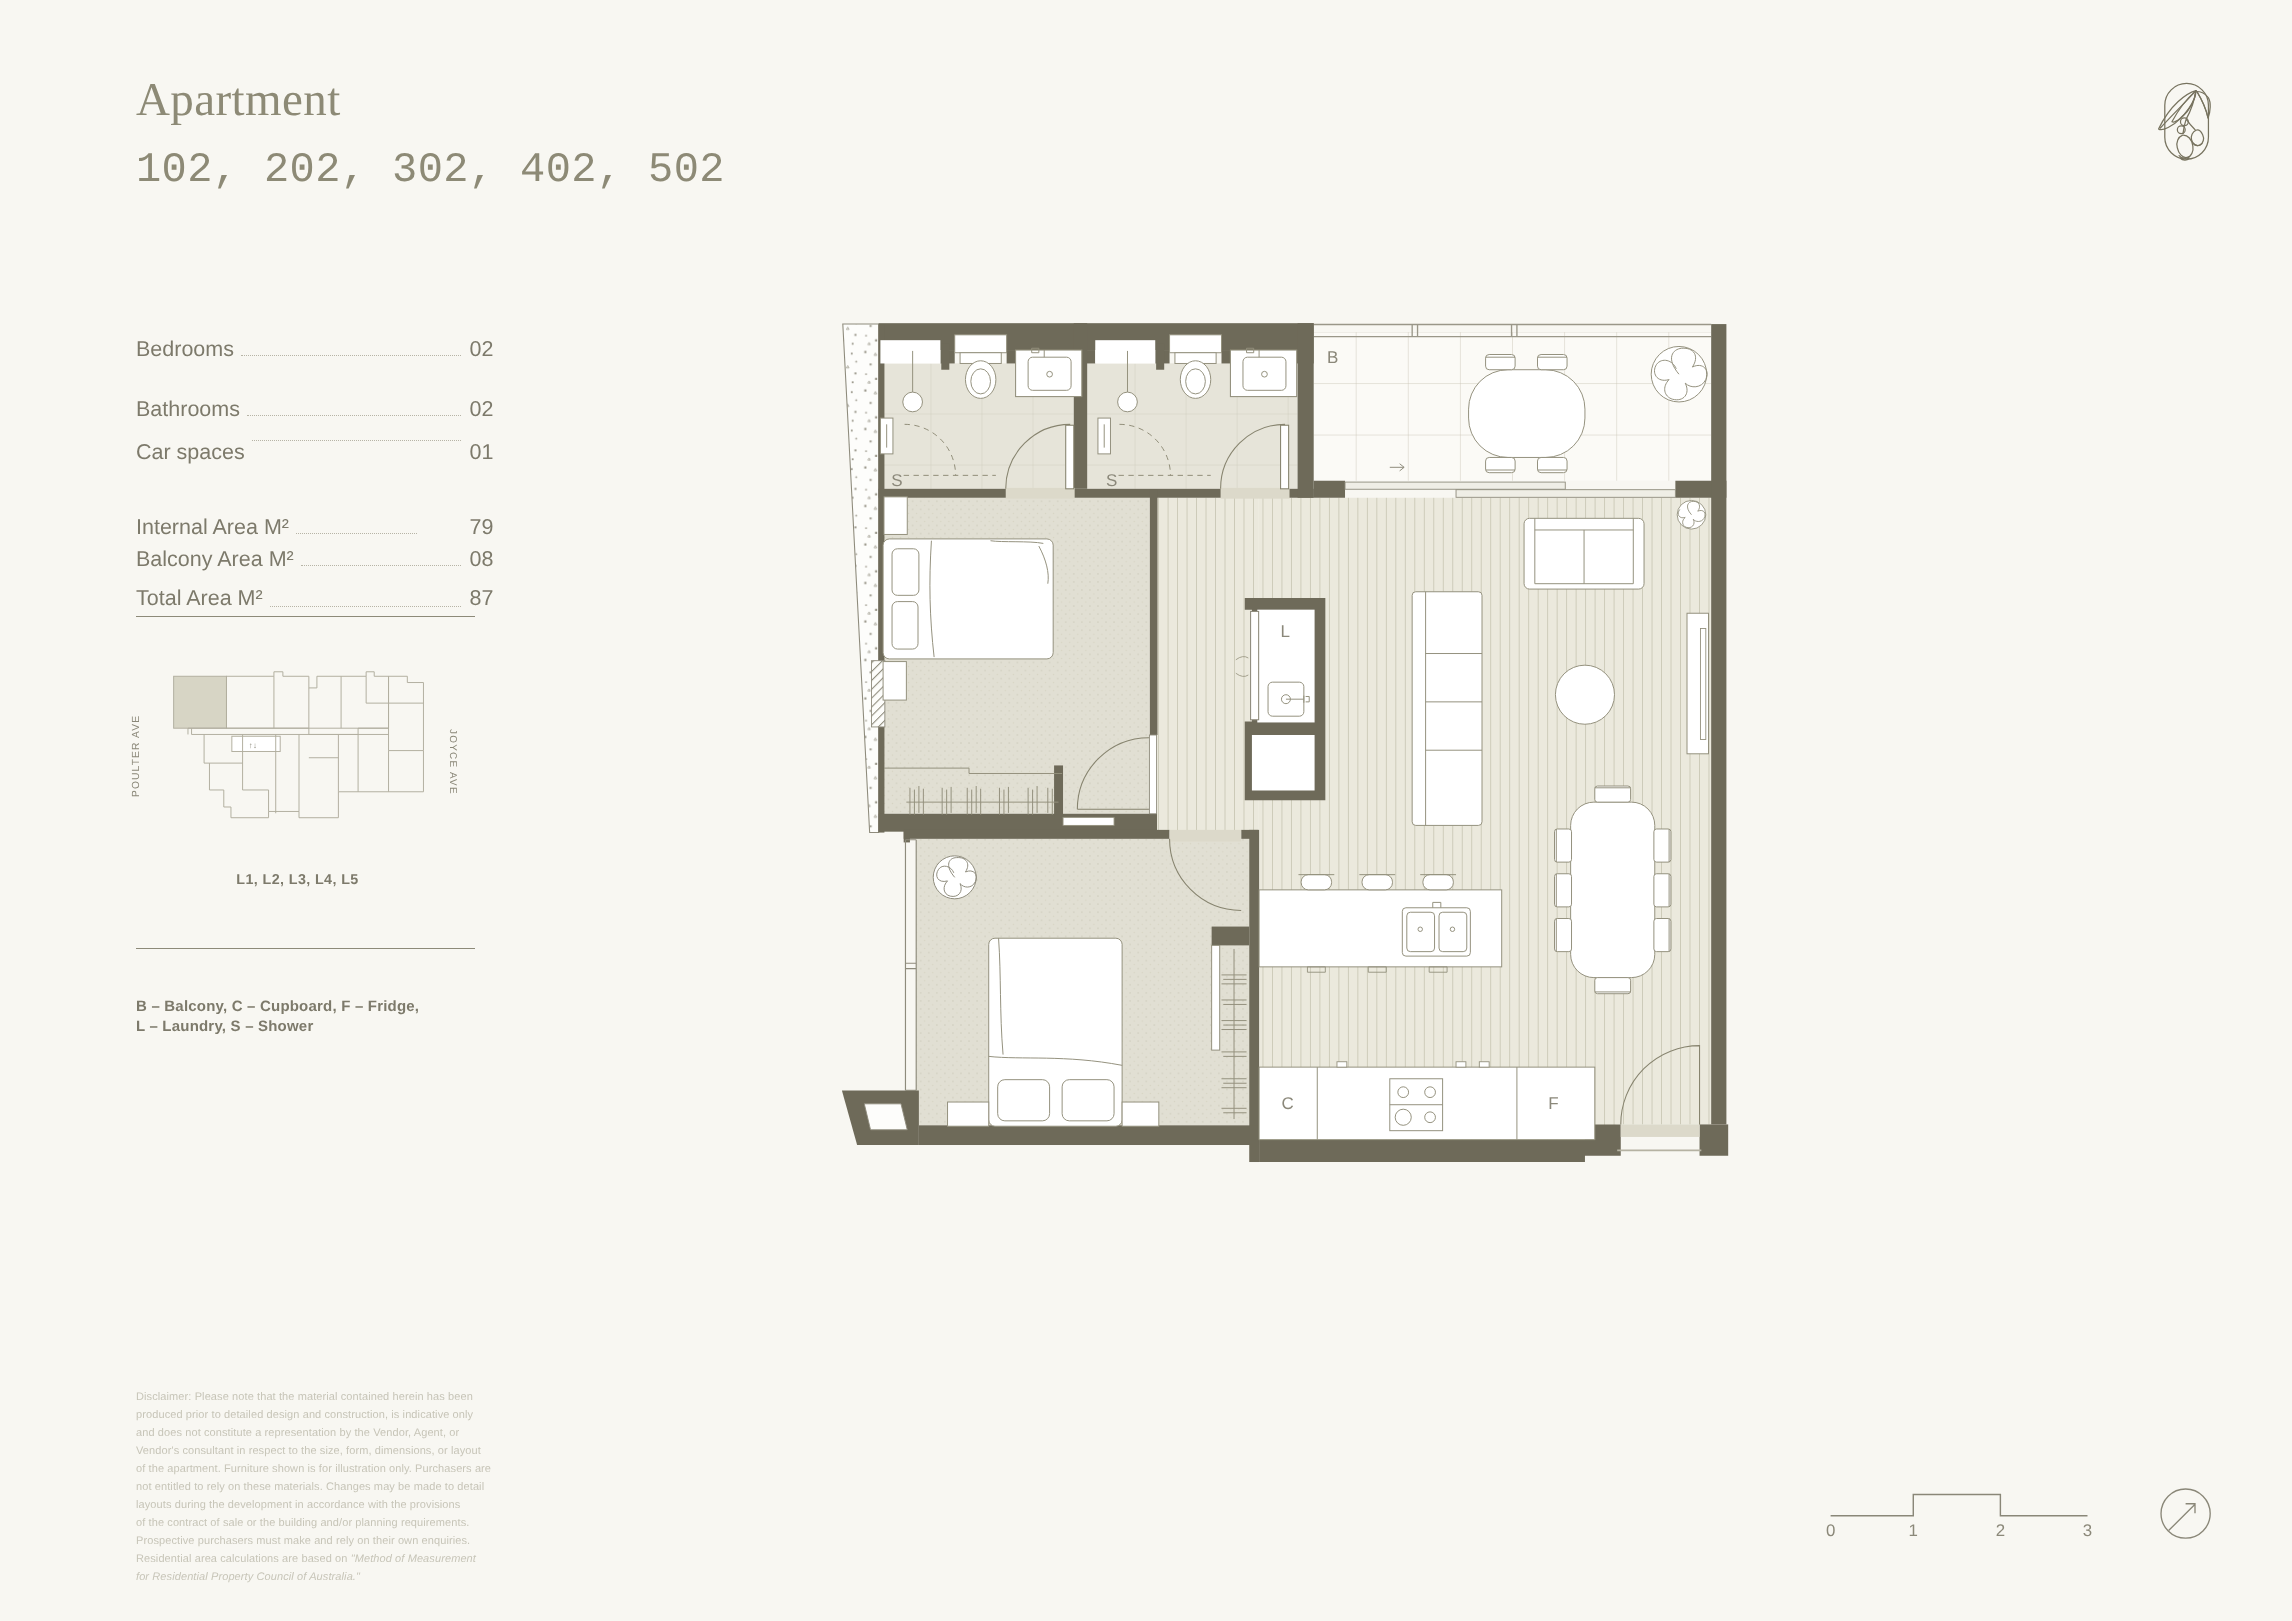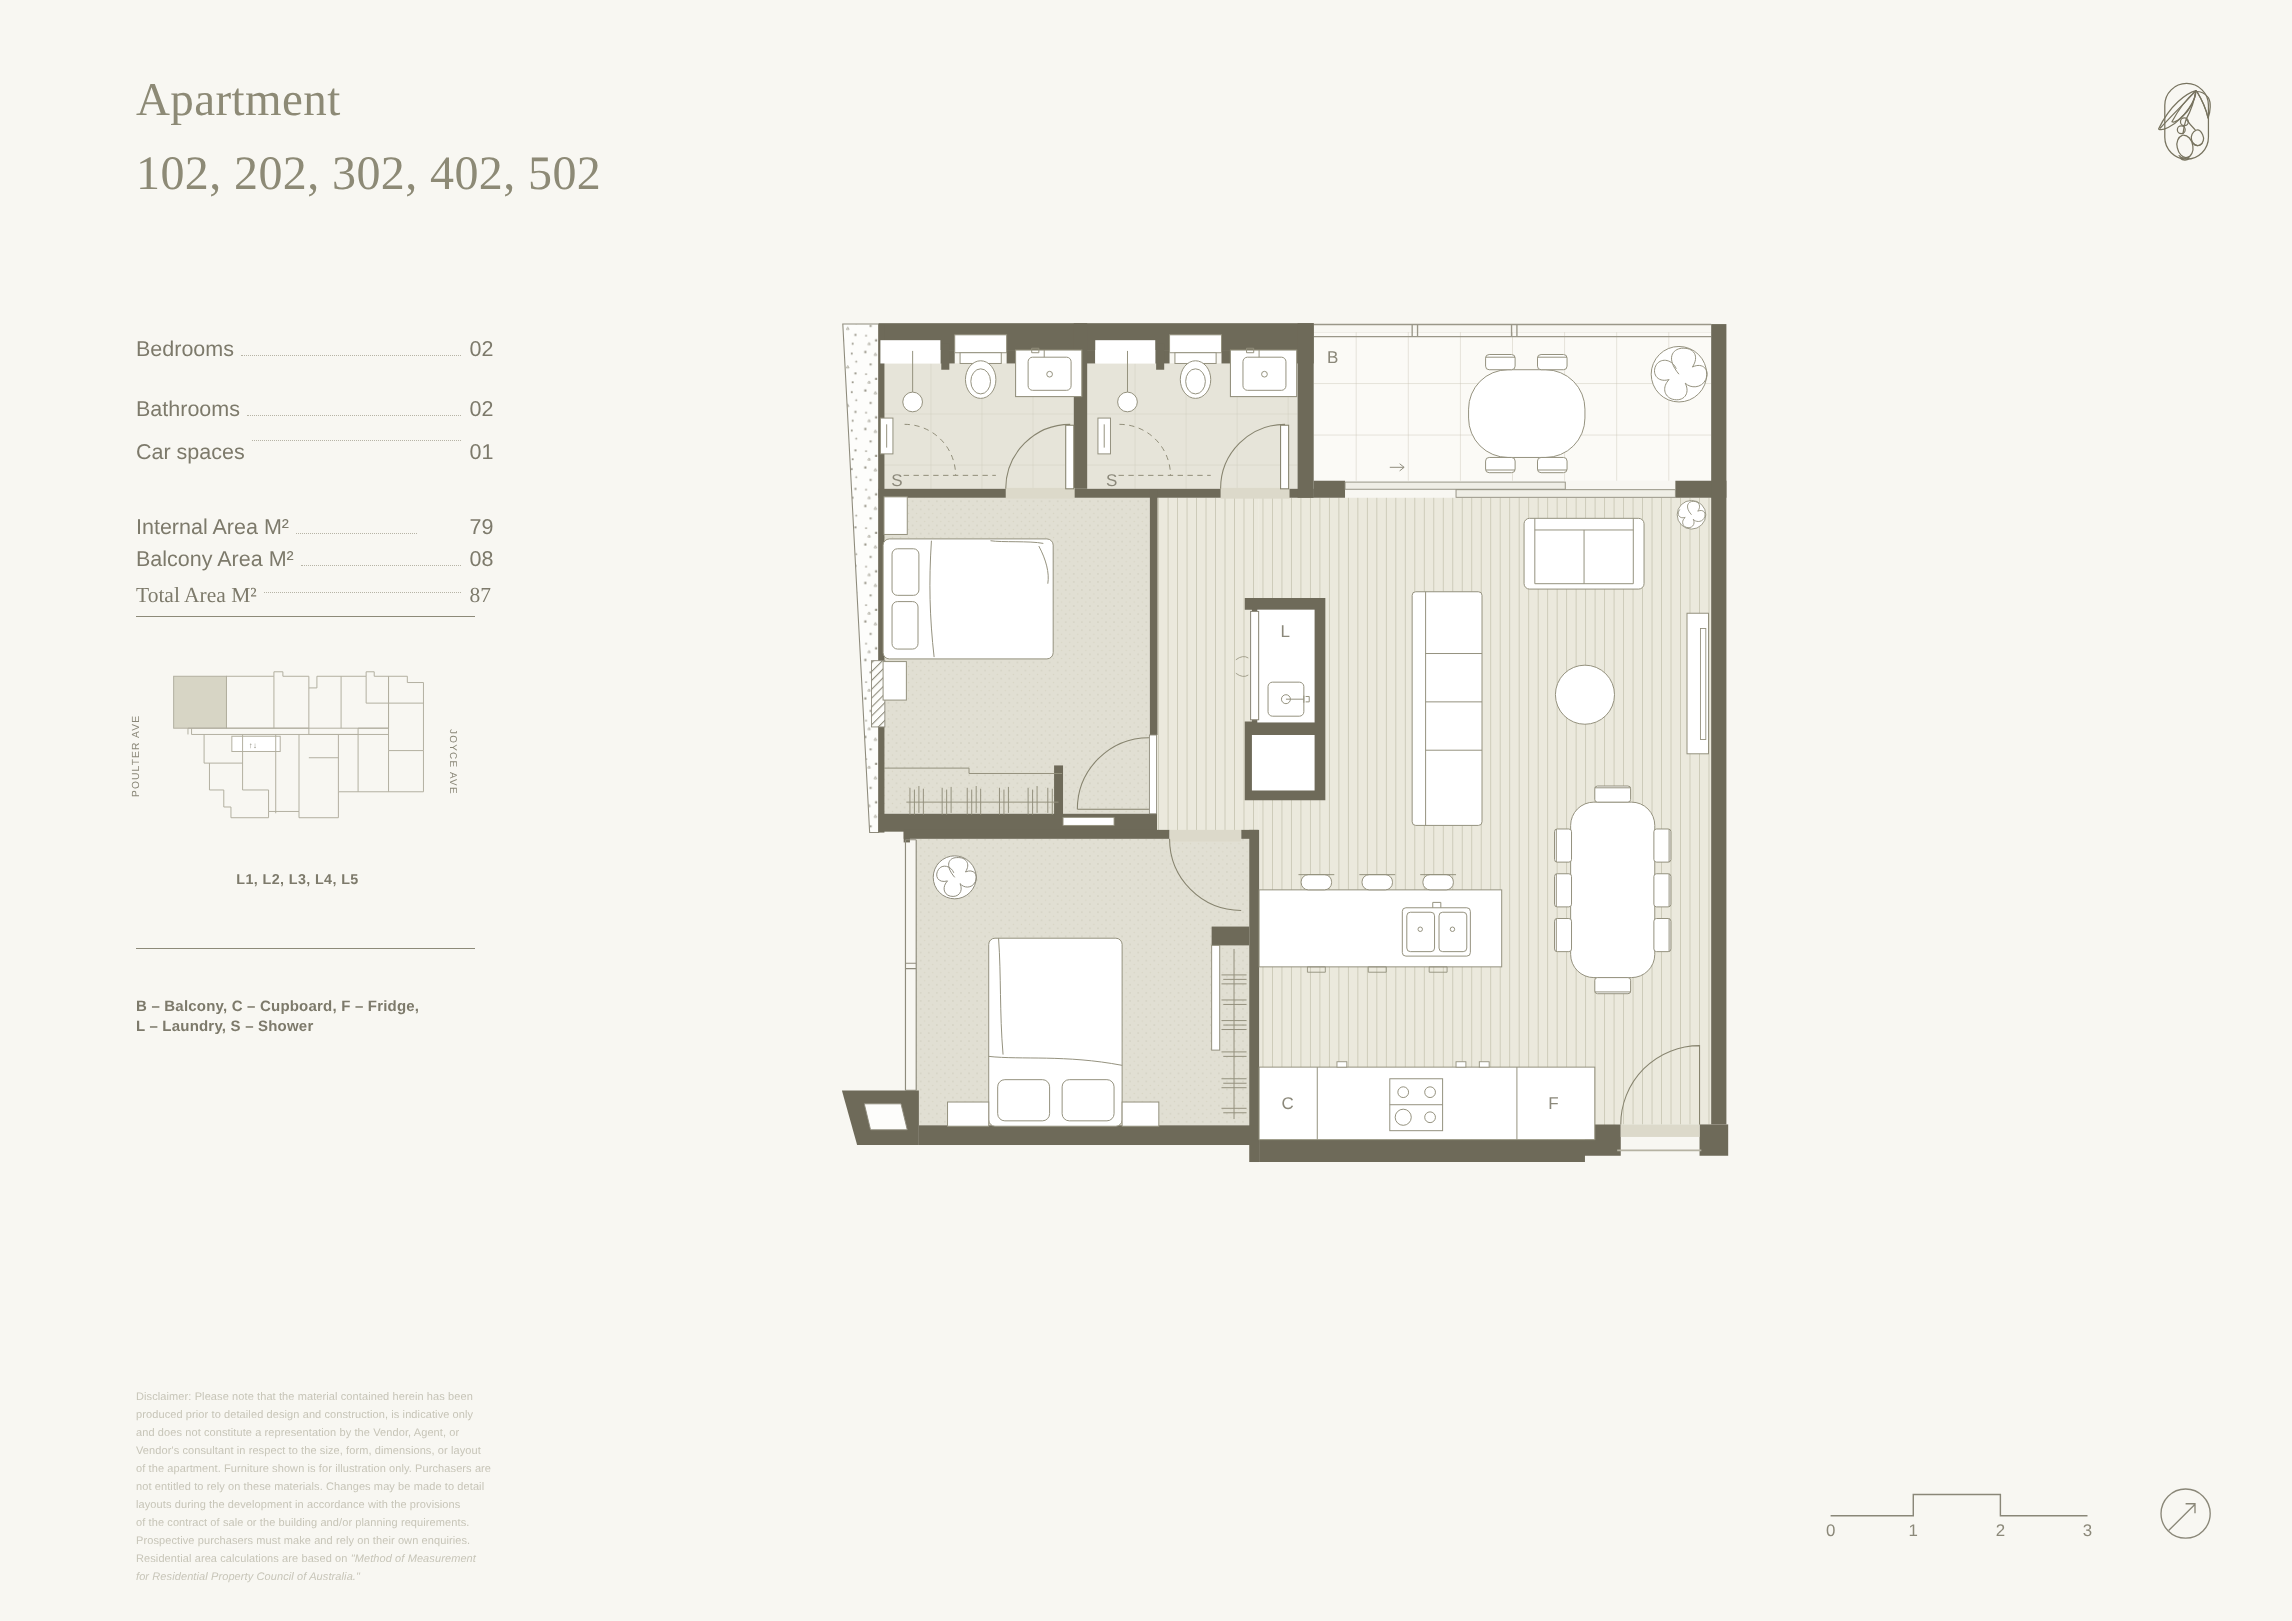--- a/index.html
+++ b/index.html
@@ -8,21 +8,21 @@
        font-family:"Liberation Sans", sans-serif;}
   .abs{position:absolute;}
   .ser{font-family:"Liberation Serif", serif;color:#8d8a76;}
   .lbl{color:#7d7a6b;font-weight:bold;}
 </style>
 </head>
 <body>
 
 <div class="abs ser" style="left:136px;top:73px;font-size:47px;letter-spacing:0.4px;">Apartment</div>
 
-<div class="abs ser" style="left:136px;top:146px;font-size:48px;letter-spacing:0.4px;">102, 202, 302, 402, 502</div>
+<div class="abs ser" style="left:136px;top:146px;font-size:42px;letter-spacing:0.4px;font-family:Liberation Mono, monospace;">102, 202, 302, 402, 502</div>
 
 <div class="abs" id="specs" style="left:136px;top:337px;width:355px;font-size:21.5px;color:#7d7a6b;">
 
   <div style="display:flex;align-items:baseline;height:32px;">
       <span>Bedrooms</span>
       <span style="flex:1;border-bottom:1.8px dotted #b7b4a6;margin:0 9px 4.5px 7.2px;"></span>
       <span style="width:21.5px;">02</span>
     </div>
 
   <div style="display:flex;align-items:baseline;height:32px;margin-top:28px;">
@@ -43,21 +43,21 @@
       <span style="flex:1;border-bottom:1.8px dotted #b7b4a6;margin:0 9px 4.5px 7.2px;"></span>
       <span style="width:21.5px;margin-left:44px;">79</span>
     </div>
 
   <div style="display:flex;align-items:baseline;height:32px;">
       <span>Balcony Area M²</span>
       <span style="flex:1;border-bottom:1.8px dotted #b7b4a6;margin:0 9px 4.5px 7.2px;"></span>
       <span style="width:21.5px;">08</span>
     </div>
 
-  <div style="display:flex;align-items:center;height:32px;font-family:Liberation Serif, serif;">
+  <div style="display:flex;align-items:flex-end;height:32px;">
       <span>Total Area M²</span>
       <span style="flex:1;border-bottom:1.8px dotted #b7b4a6;margin:0 9px 4.5px 7.2px;"></span>
       <span style="width:21.5px;">87</span>
     </div>
 </div>
 
 <div class="abs" style="left:136px;top:616px;width:339px;border-top:1.8px solid #8d8a79;"></div>
 
 <svg class="abs" id="keyplan" style="left:168px;top:670px;" width="262" height="154" viewBox="0 0 292 172">
   <g fill="none" stroke="#b2afa0" stroke-width="1.1">

